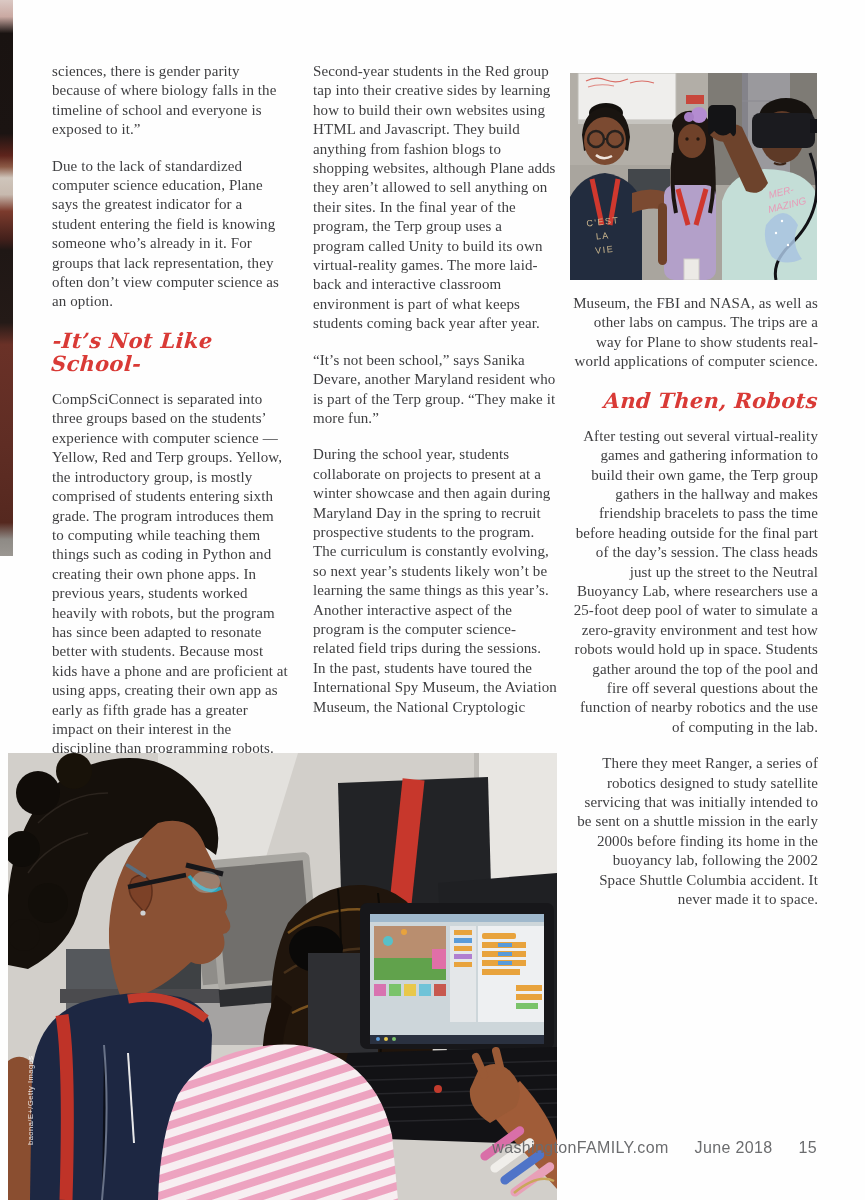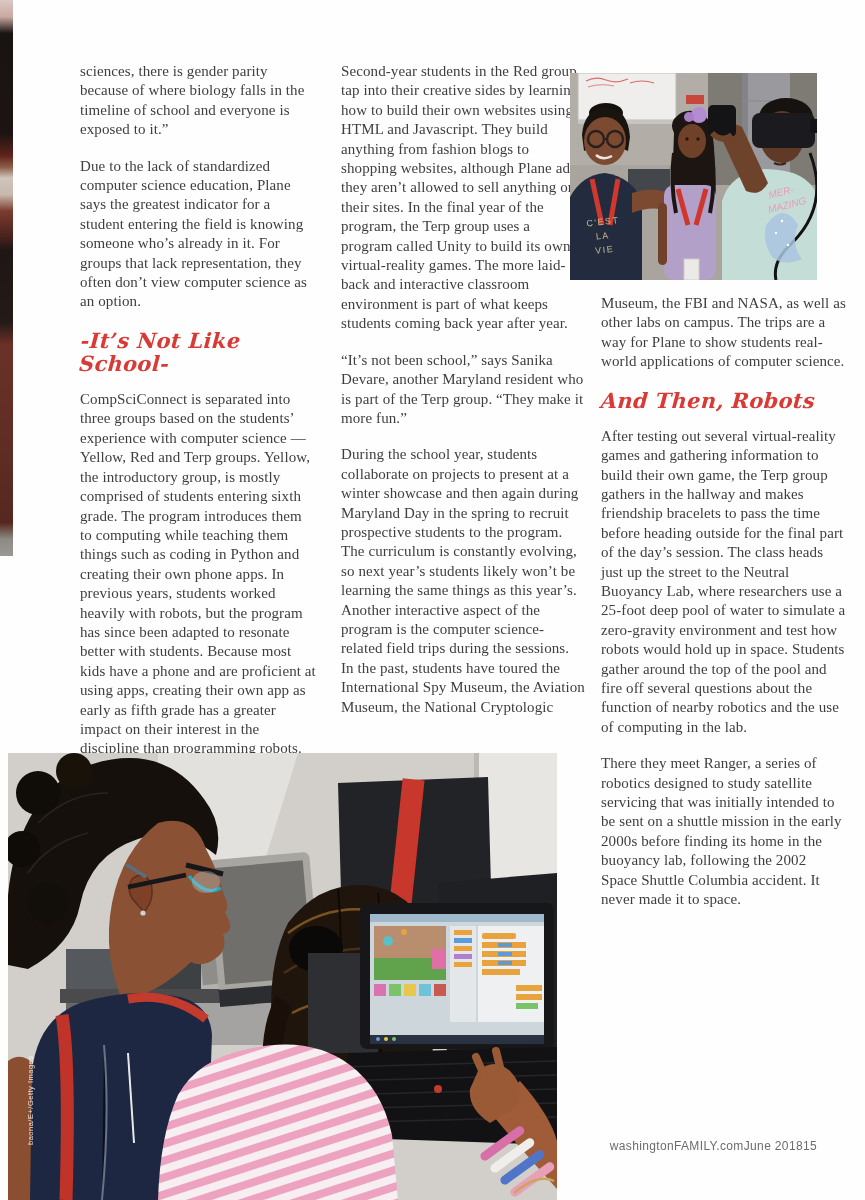--- a/index.html
+++ b/index.html
@@ -4,38 +4,38 @@
 <style>
   html,body{margin:0;padding:0;background:#ffffff;}
   .page{position:relative;width:865px;height:1200px;background:#fefefe;overflow:hidden;
         font-family:"Liberation Serif",serif;}
   
   .left-strip{position:absolute;left:0;top:0;width:13px;height:556px;
     background:linear-gradient(180deg,
       #dbc9c4 0%,#caa9a2 3%,#191311 6%,#1b1412 24%,#5e241c 28%,#8c5a46 30%,
       #cfc5bb 32%,#c7b9ae 35%,#7c3b2d 38%,#43201b 43%,#1f1715 45%,#241a17 58%,
       #6a3127 62%,#5f2d24 80%,#55281f 94%,#8e8a85 97%,#9b9792 100%);}
-  .col{position:absolute;color:#3e3e40;font-size:15px;line-height:19.4px;letter-spacing:0.1px;margin-left:28px;}
+  .col{position:absolute;color:#3e3e40;font-size:15px;line-height:19.4px;letter-spacing:0.1px;}
   #col1{left:52px;top:62px;width:237px;}
   #col2{left:313px;top:62px;width:244px;font-family:Liberation Serif, serif;}
-  #col3{left:573px;top:294px;width:245px;}
+  #col3{left:573px;top:294px;width:245px;text-align:right;}
   .col p{margin:0 0 17px 0;}
   h2.script{font-family:"DejaVu Serif",serif;font-style:italic;font-weight:700;
     color:#d93a36;font-size:21px;line-height:1.1;margin:14px 0 15px 0;
     letter-spacing:0.3px;transform:skewX(-4deg);transform-origin:left;}
   .photo{position:absolute;overflow:hidden;}
   #photo-top{left:570px;top:73px;width:247px;height:207px;}
   #photo-bottom{left:8px;top:753px;width:549px;height:447px;}
   .photo svg{display:block;width:100%;height:100%;}
   .photo-credit{position:absolute;left:26px;top:1005px;height:140px;
     writing-mode:vertical-rl;transform:rotate(180deg);
     font-family:"Liberation Sans",sans-serif;font-size:7.5px;letter-spacing:0.5px;
     color:rgba(255,255,255,0.85);}
-  .footer{position:absolute;top:1139px;right:48px;display:flex;align-items:flex-start;
-    font-family:"Liberation Sans",sans-serif;font-size:12px;letter-spacing:0.35px;color:#6b6c6e;}
+  .footer{position:absolute;top:1139px;right:48px;display:flex;gap:26px;align-items:flex-start;
+    font-family:"Liberation Sans",sans-serif;font-size:16px;letter-spacing:0.35px;color:#6b6c6e;}
   .shirt-text{font-family:"Liberation Sans",sans-serif;}
 </style>
 </head>
 <body>
 
 <div class="page">
 
   <div class="left-strip"></div>
 
   <div class="col" id="col1">

